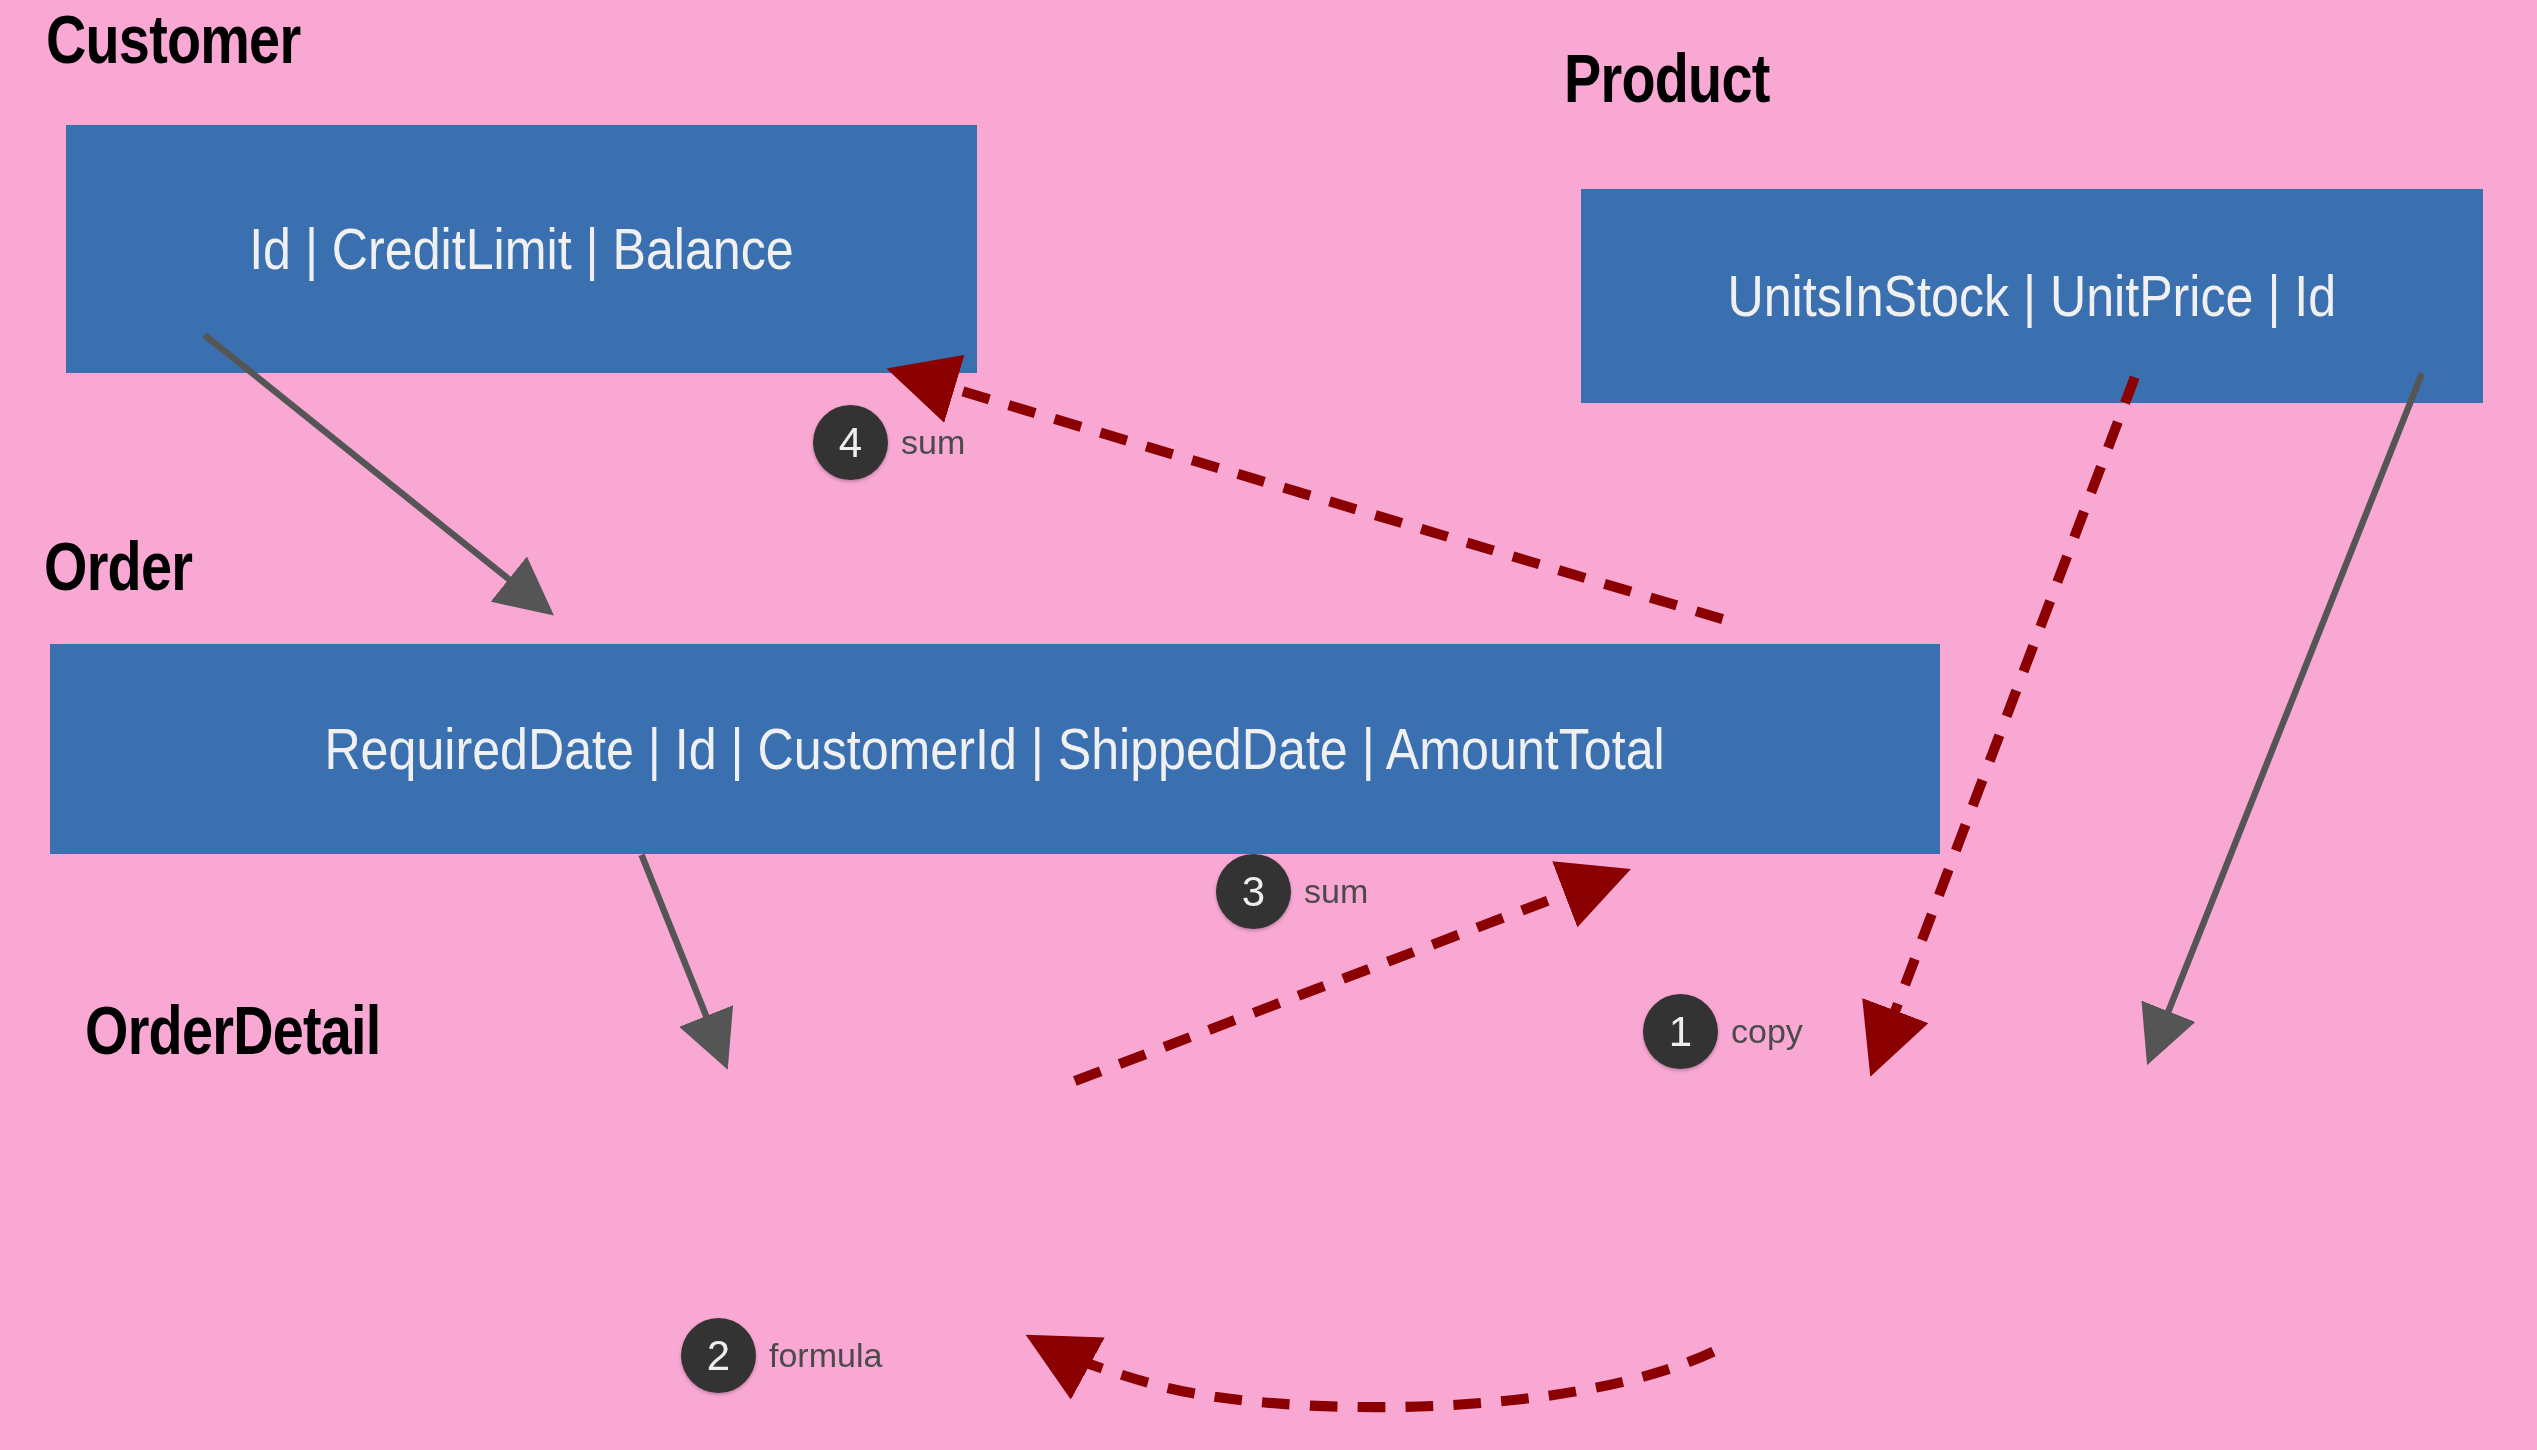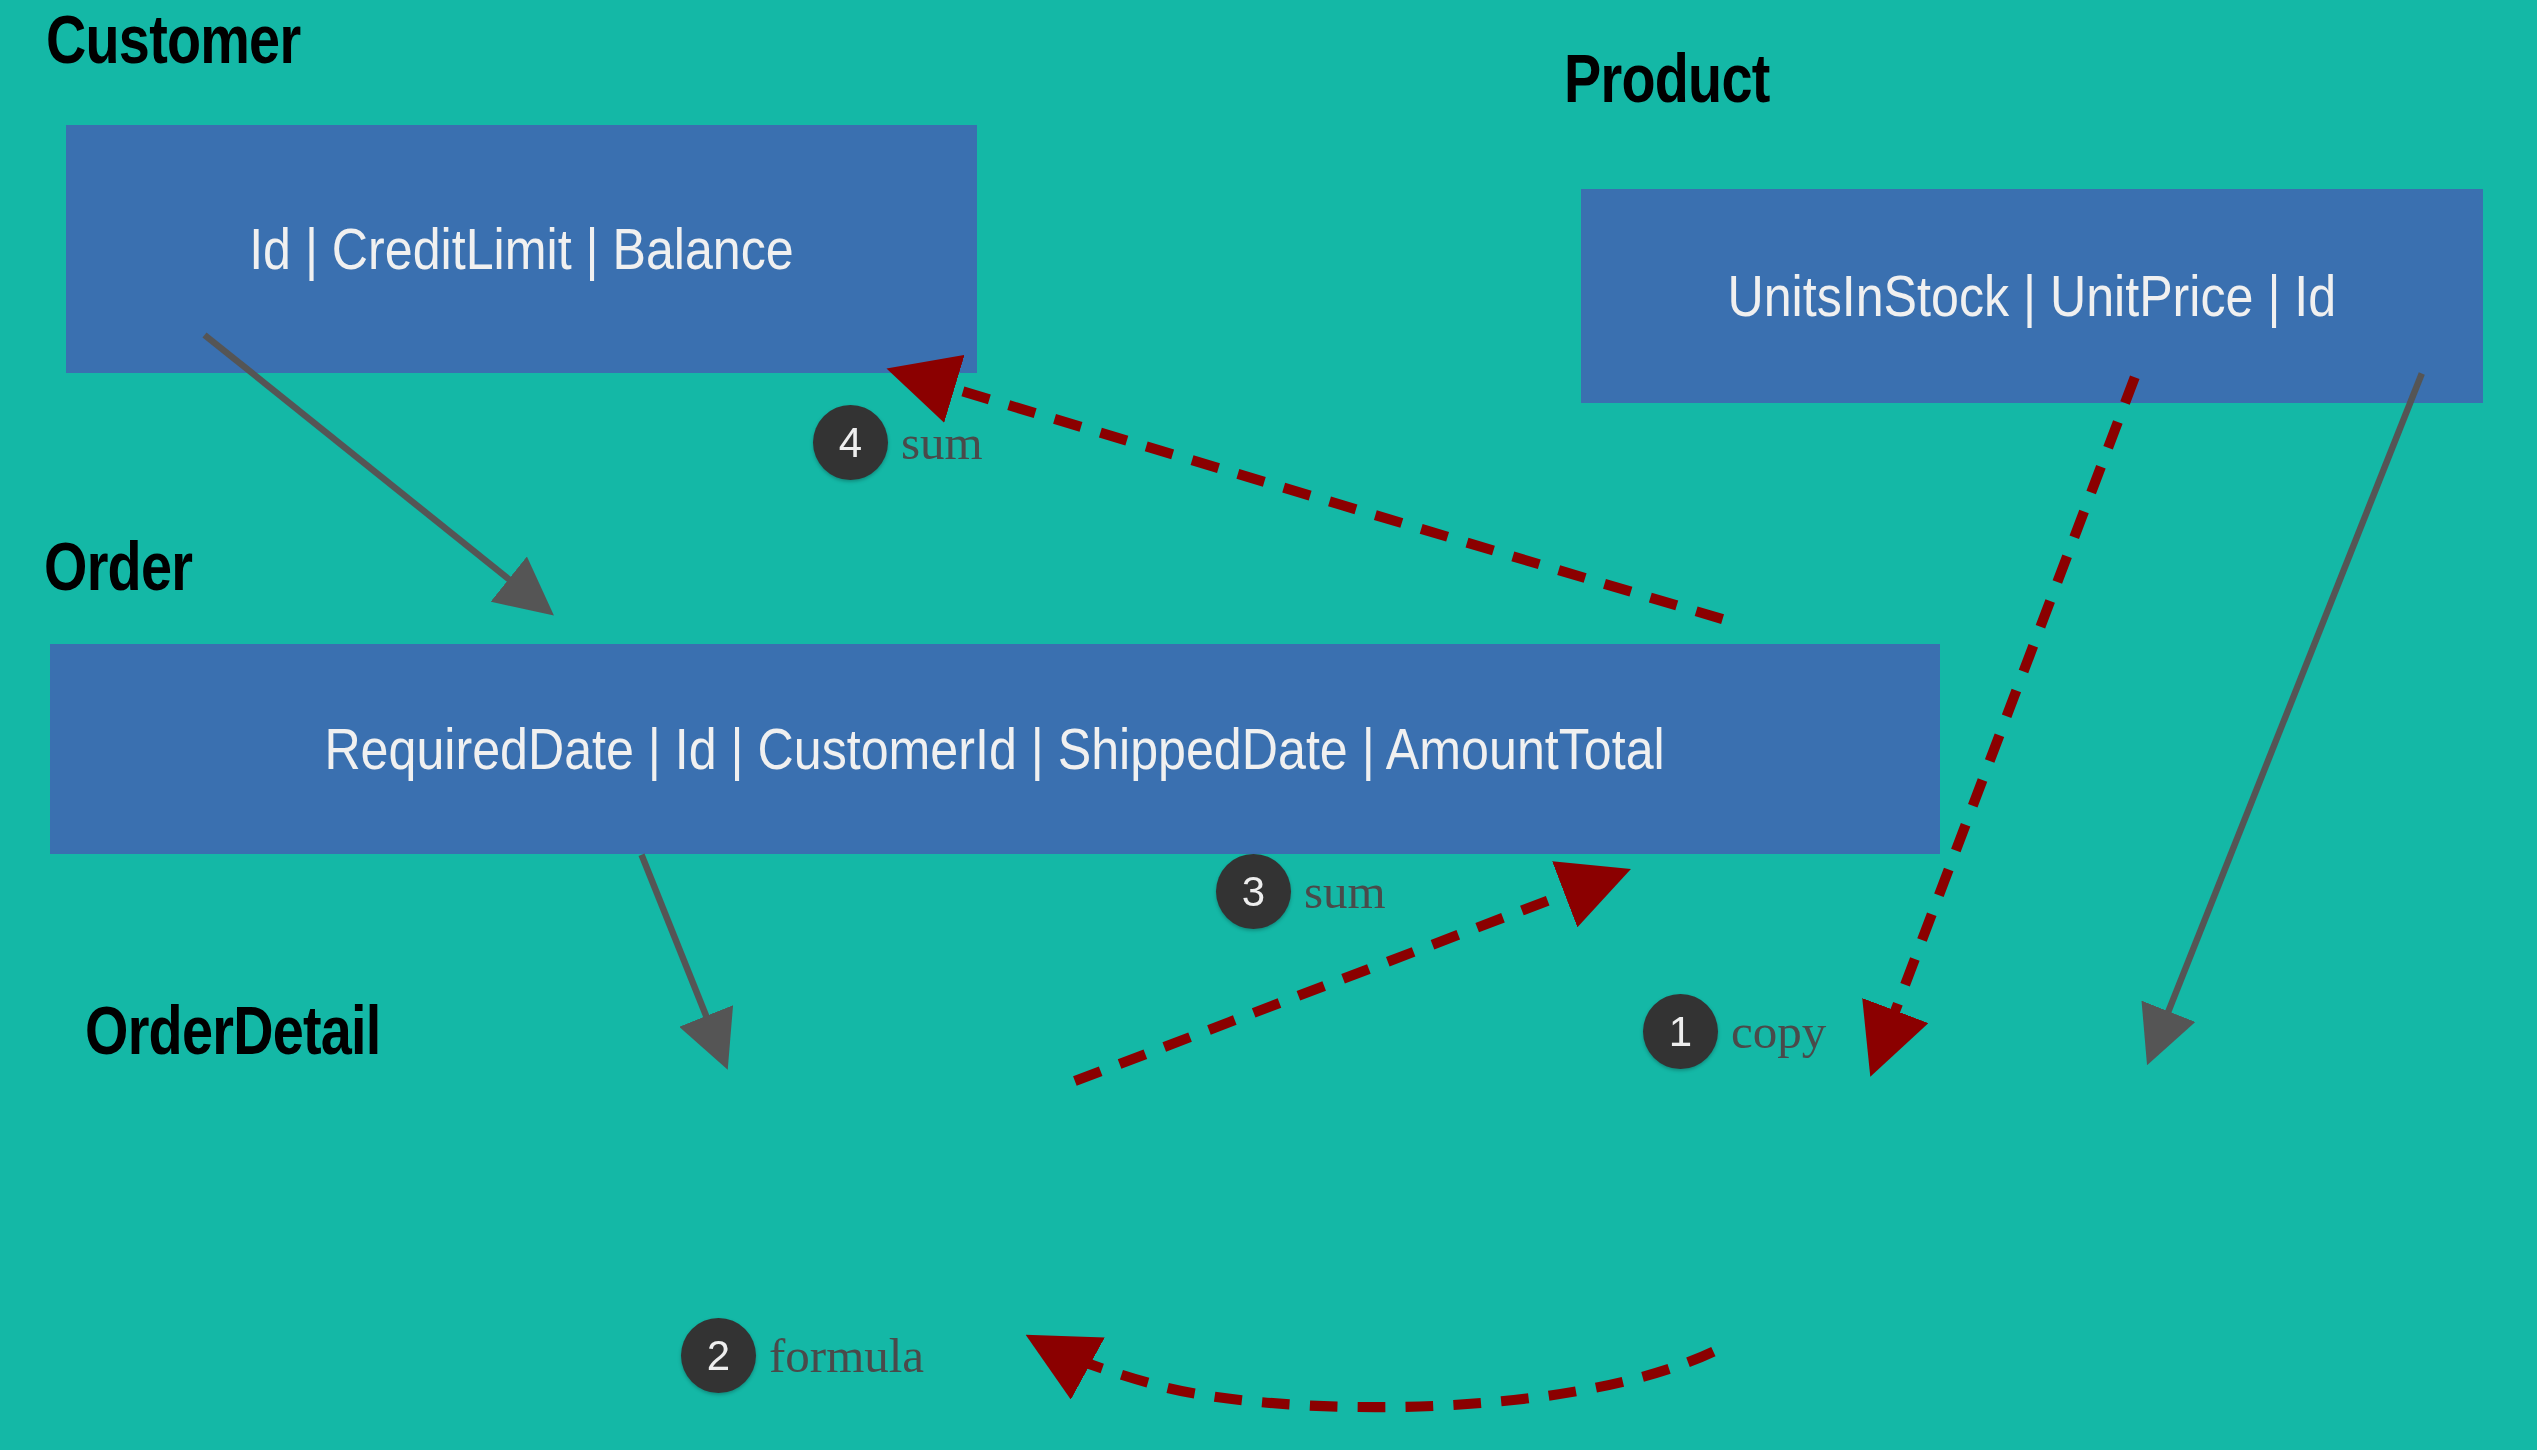--- a/index.html
+++ b/index.html
@@ -8,21 +8,21 @@
     padding: 0;
     background: #ffffff;
   }
   body {
     font-family: "Liberation Sans", sans-serif;
   }
   #canvas {
     position: relative;
     width: 2538px;
     height: 1450px;
-    background: #14b8a6;
+    background: #f9a8d4;
     overflow: hidden;
   }
   .entity-title {
     position: absolute;
     font-family: "Liberation Sans", sans-serif;
     font-weight: bold;
     color: #000000;
     font-size: 68px;
     line-height: 1;
     white-space: nowrap;
@@ -62,22 +62,22 @@
     color: #eeeeee;
     display: flex;
     align-items: center;
     justify-content: center;
     font-family: "Liberation Sans", sans-serif;
     font-size: 42px;
     line-height: 1;
     box-shadow: 0 1.8px 3.7px rgba(0,0,0,0.25);
   }
   .badge-label {
-    font-family: Liberation Serif, serif;
-    font-size: 49px;
+    font-family: Liberation Sans, sans-serif;
+    font-size: 34px;
     color: #4a4a4a;
     white-space: nowrap;
   }
   svg.arrows {
     position: absolute;
     left: 0;
     top: 0;
     width: 2538px;
     height: 1450px;
     pointer-events: none;

